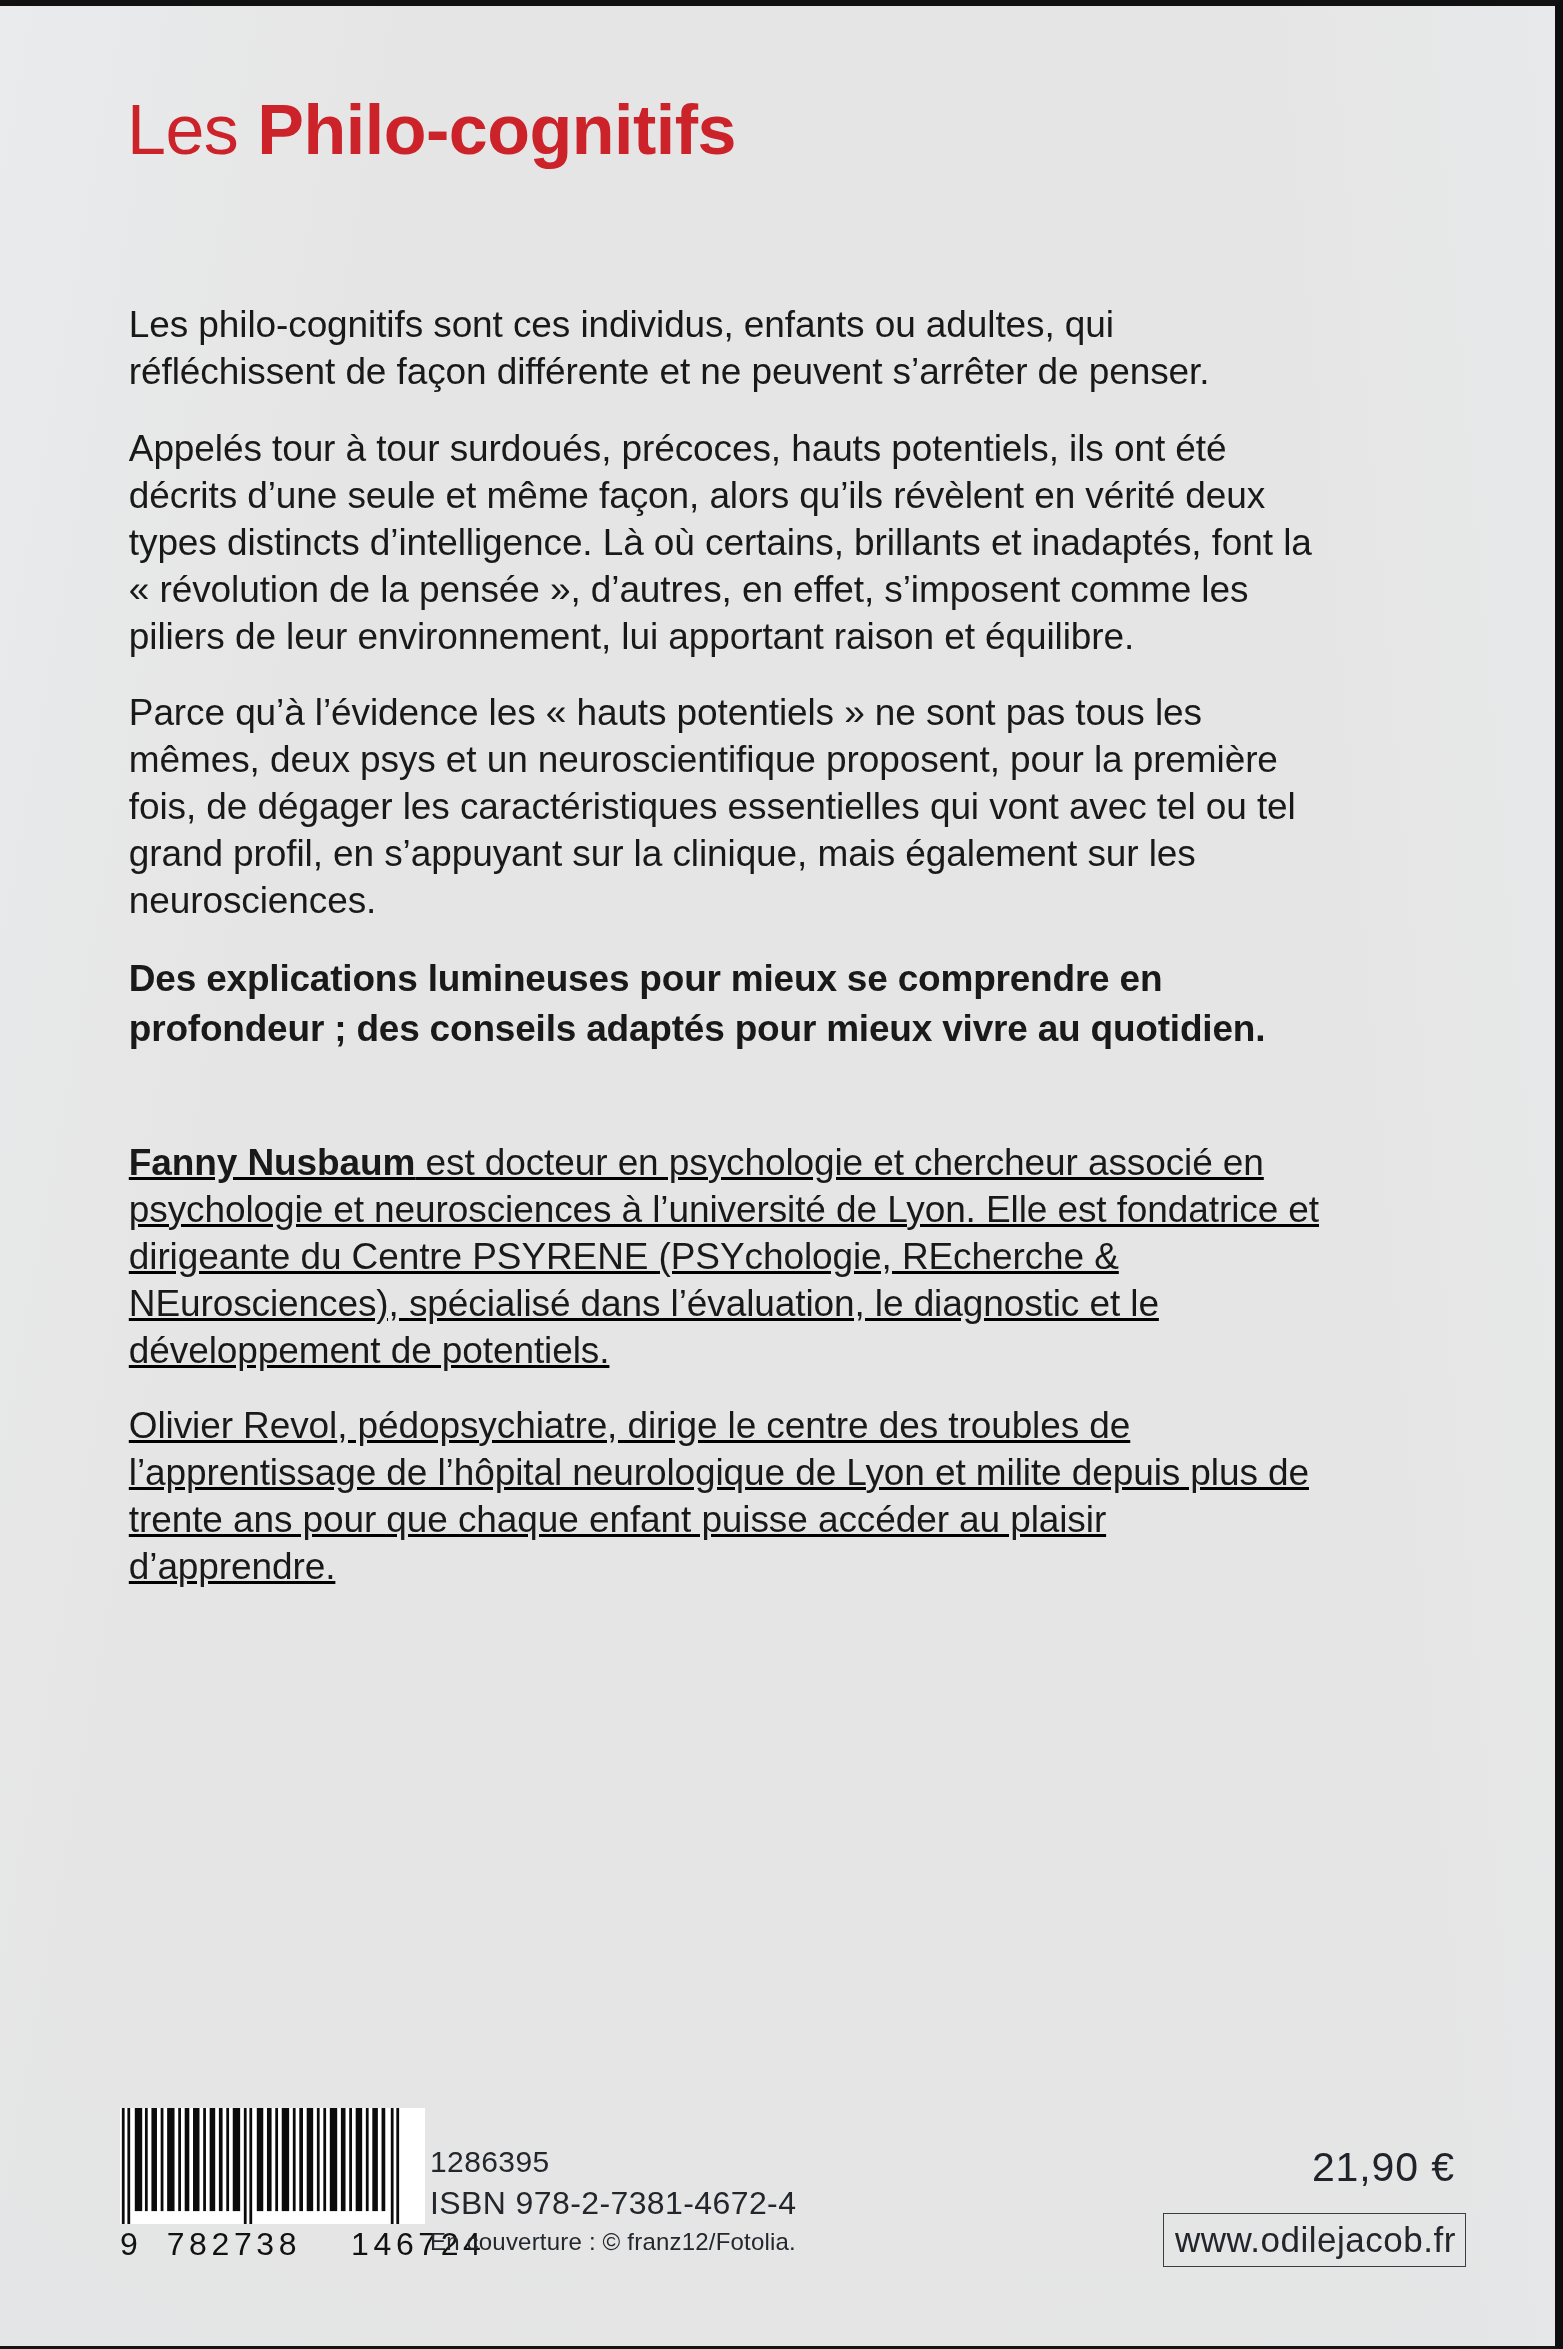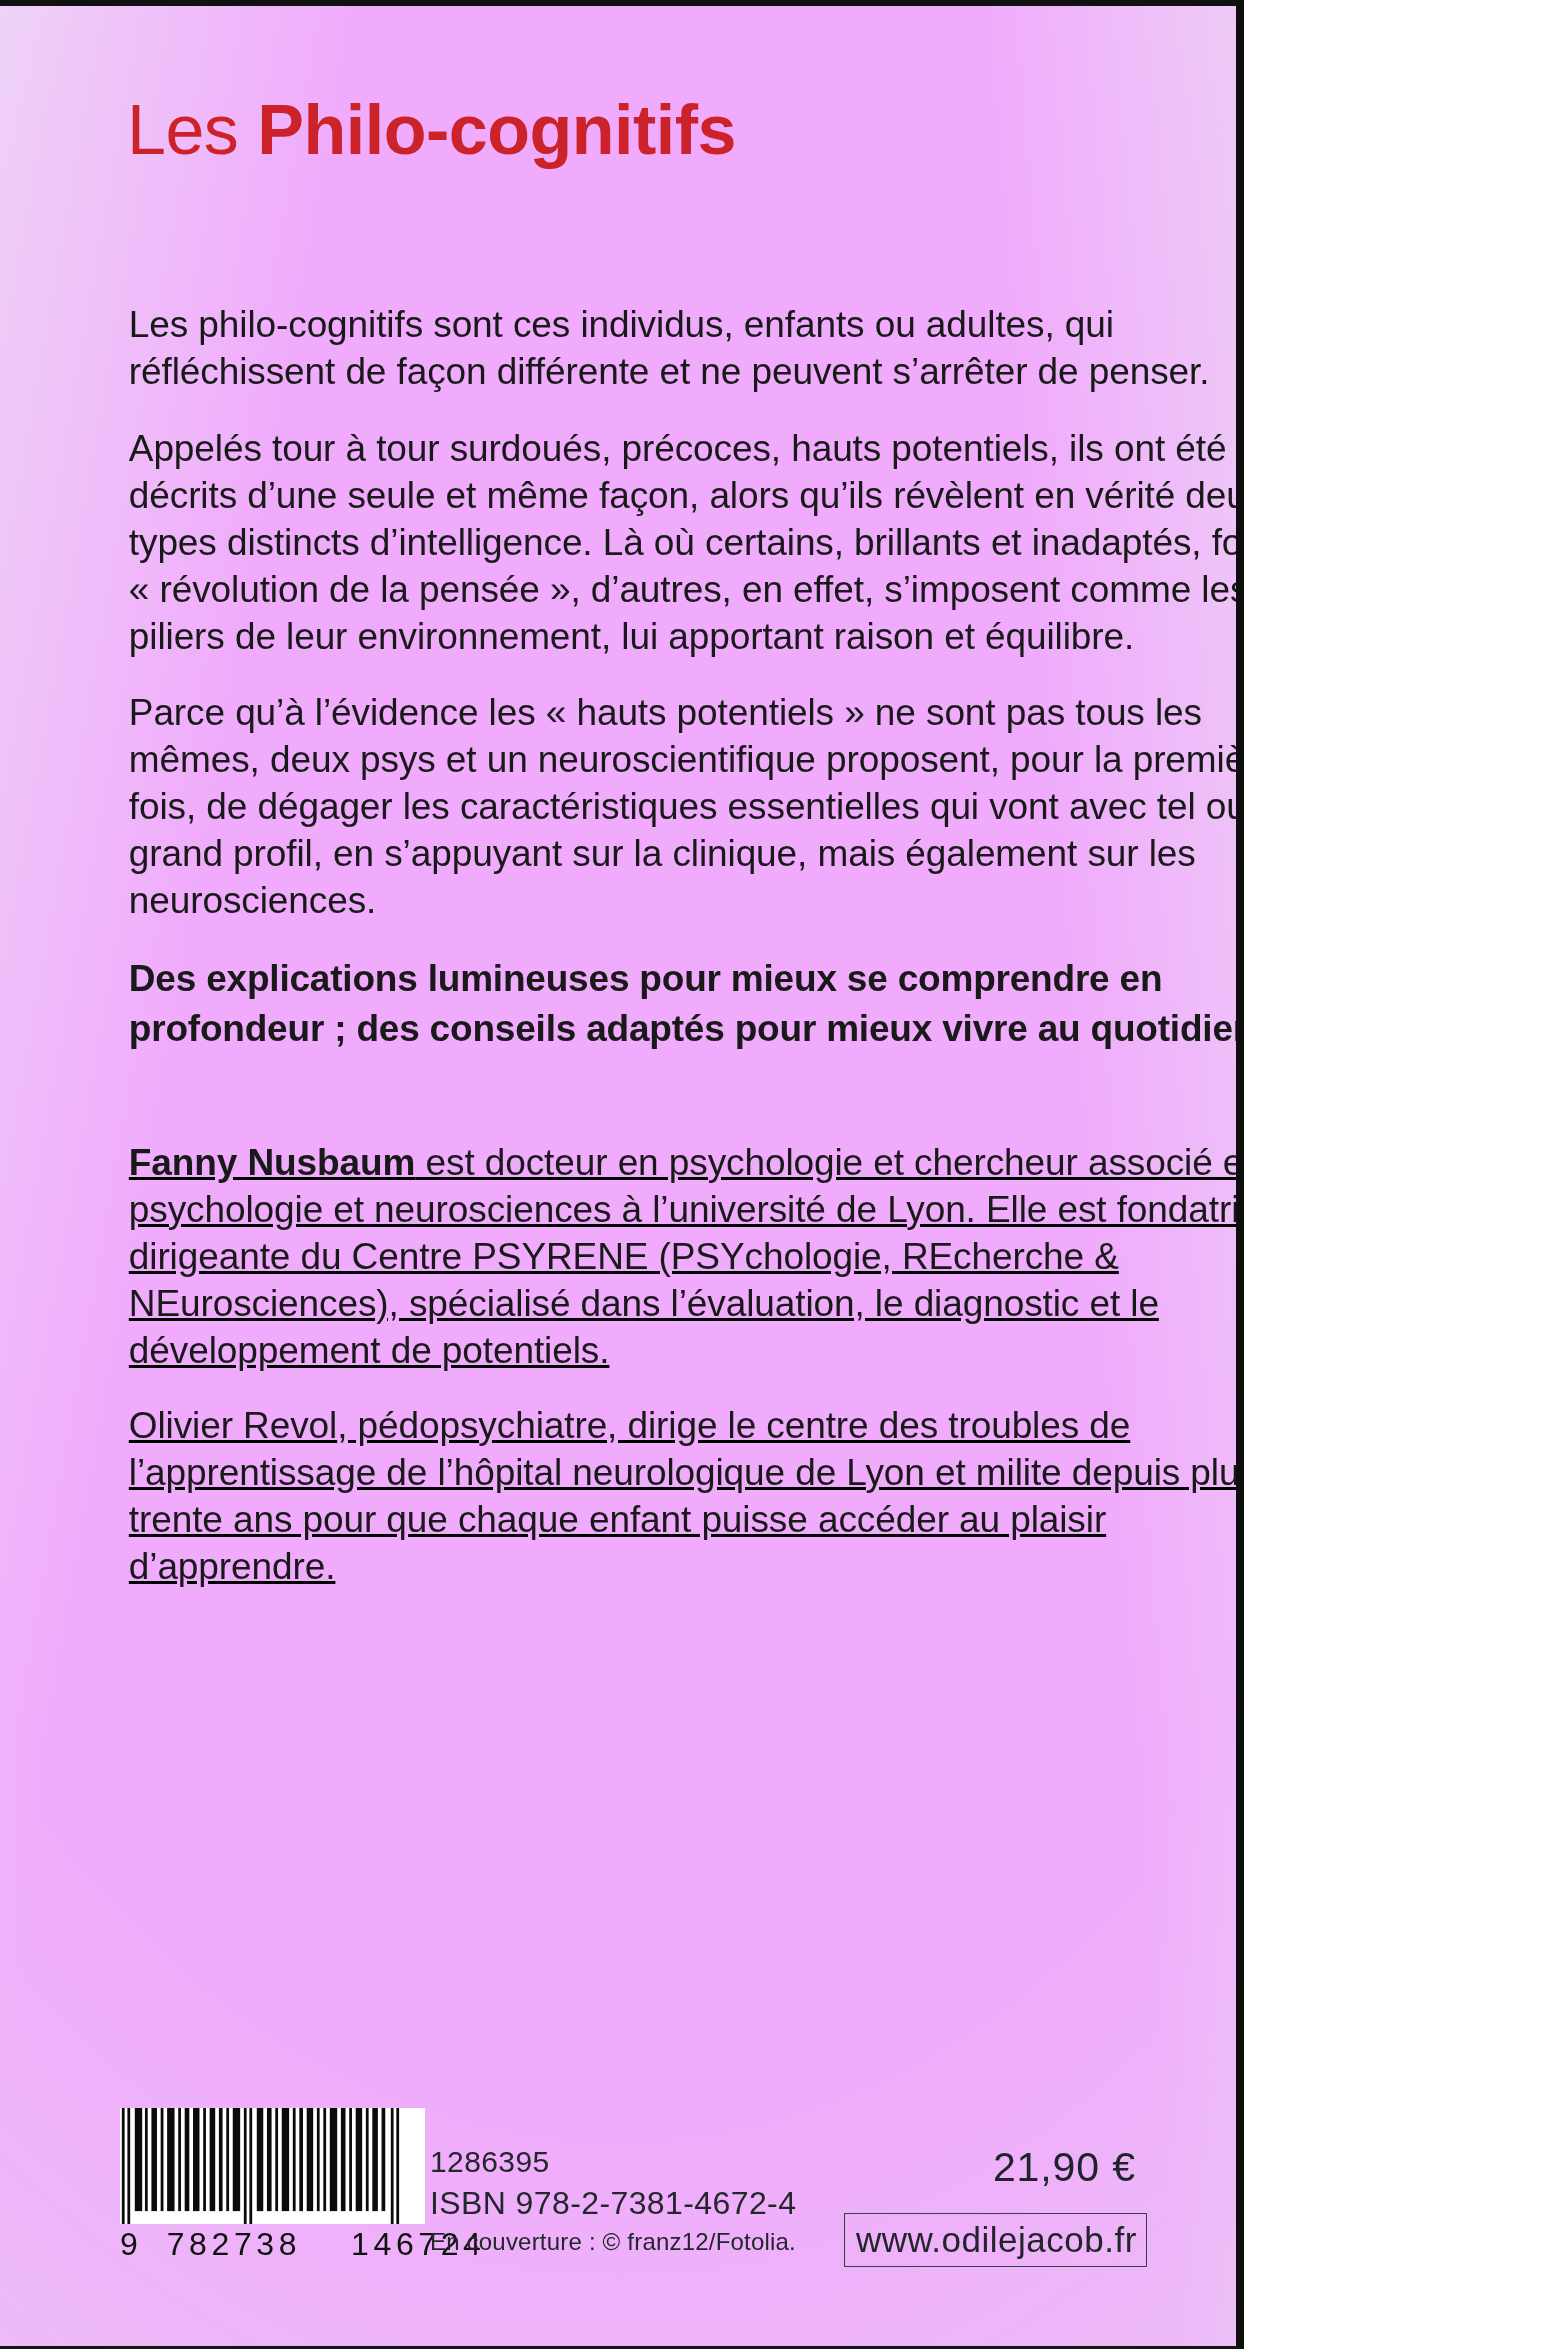--- a/index.html
+++ b/index.html
@@ -5,23 +5,23 @@
   html, body {
     margin: 0;
     padding: 0;
     background: #ffffff;
   }
   body {
     font-family: "Liberation Sans", sans-serif;
   }
   .page {
     position: relative;
-    width: 1244px;
+    width: 1563px;
     height: 2350px;
-    background: #f0abfc;
+    background: #e5e5e5;
     box-sizing: border-box;
     border-top: 6.5px solid #111111;
     border-right: 8.3px solid #0e0e0e;
     border-bottom: 4.6px solid #141414;
     border-left: 0px solid transparent;
     overflow: hidden;
   }
   
   .paper-tint {
     position: absolute;

